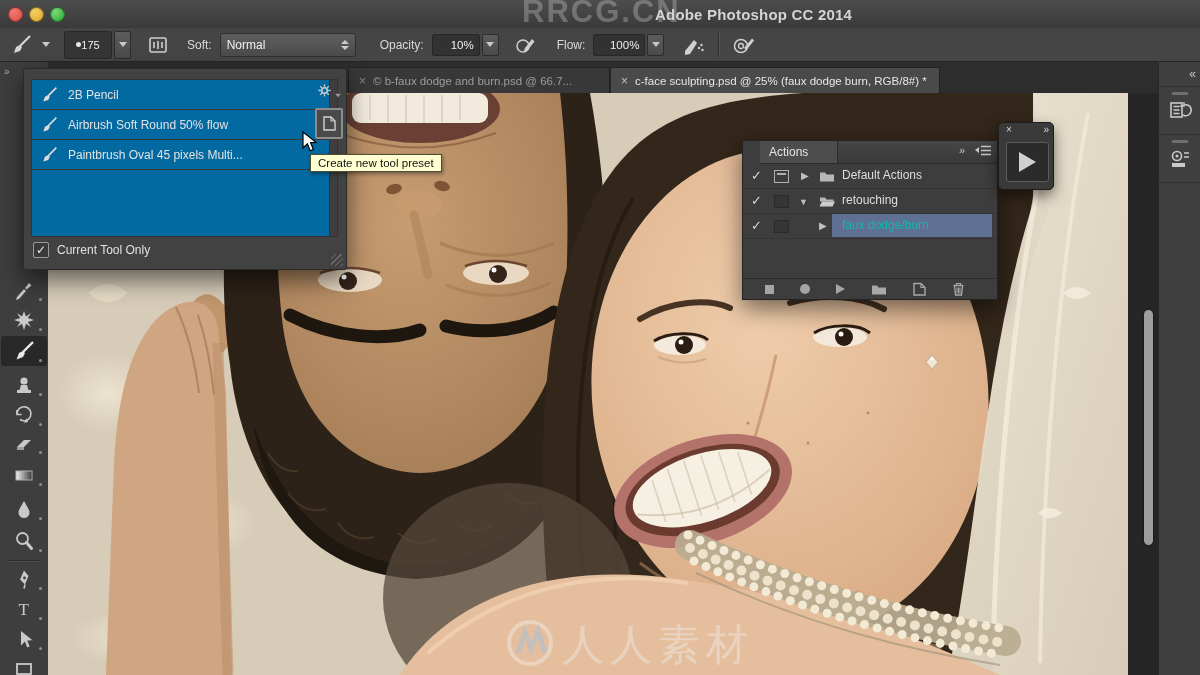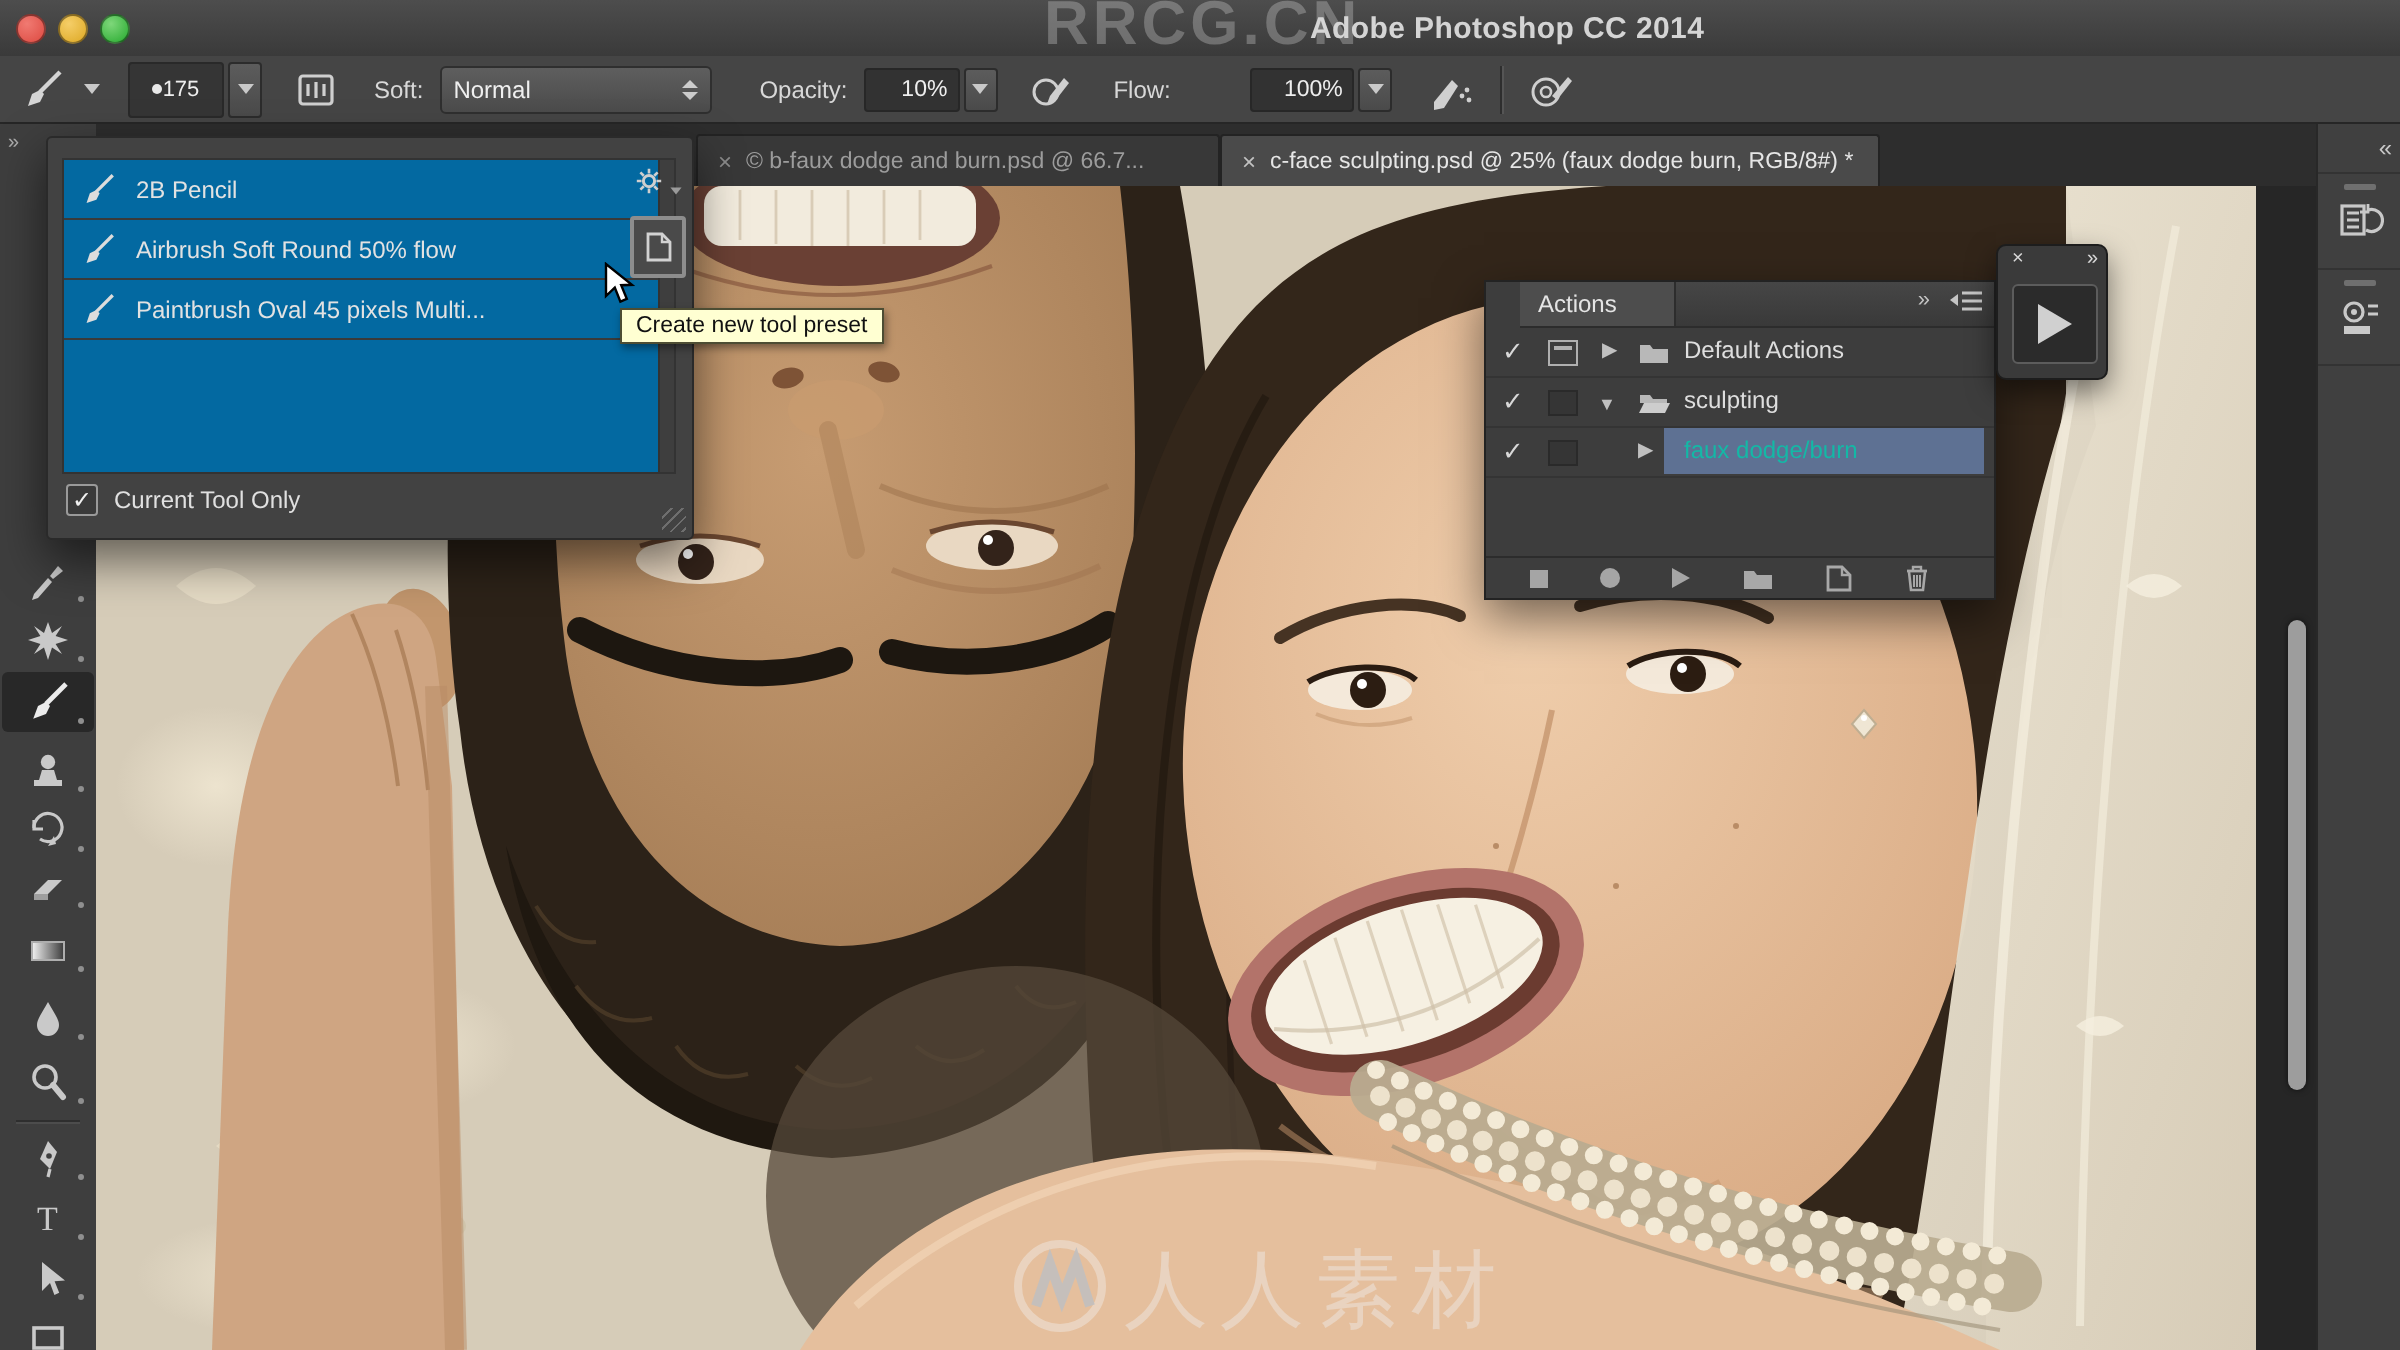--- a/index.html
+++ b/index.html
@@ -172,21 +172,21 @@
         </span>
     </span>
     <span class="obtn" style="margin-left:8px;">
       <svg width="22" height="20" viewBox="0 0 22 20">
           <circle cx="8" cy="11" r="6" stroke="#cfcfcf" fill="none" stroke-width="1.5"></circle>
           <path d="M10,13 L17,4 l2.5,2.5 -7,9 -4,1.5 z" fill="#cfcfcf"></path>
         </svg>
     </span>
     <span class="lbl" style="margin-left:12px;">Flow:</span>
     <span style="display:flex;align-items:center;">
-      <span class="valbox" style="width:40px;margin-left:32px;">
+      <span class="valbox" style="width:40px;">
           <span>100%</span>
         </span>
       <span class="ddbtn" style="height:20px;">
           <span class="dd-arrow"></span>
         </span>
     </span>
     <span class="obtn" style="margin-left:10px;">
       <svg width="24" height="20" viewBox="0 0 24 20">
           <path d="M3,16 L12,5 l3,3 L8,19 l-5,1 z" fill="#cfcfcf"></path>
           <circle cx="17" cy="13" r="1.2" fill="#cfcfcf"></circle>
@@ -557,21 +557,21 @@
       <span class="ap-label" style="left:99px;">Default Actions</span>
     </div>
     <div class="ap-row">
       <span class="ap-check">✓</span>
       <span class="ap-toggle"></span>
       <span class="ap-arrow" style="left:56px;font-size:9px;top:8px;">▼</span>
       <svg style="position:absolute;left:76px;top:6px;" width="17" height="12" viewBox="0 0 17 12">
           <path d="M1,2.5 h5 l1.5,2 h7 v2 h-13.5 z" fill="#b8b8b8"></path>
           <path d="M3,6.5 h13 l-2.5,5 h-13 z" fill="#cdcdcd"></path>
         </svg>
-      <span class="ap-label" style="left:99px;">sculpting</span>
+      <span class="ap-label" style="left:99px;">retouching</span>
     </div>
     <div class="ap-row">
       <span class="ap-sel"></span>
       <span class="ap-check">✓</span>
       <span class="ap-toggle"></span>
       <span class="ap-arrow" style="left:76px;">▶</span>
       <span class="ap-label" style="left:99px;color:#14b8a6;">faux dodge/burn</span>
     </div>
     <div class="ap-empty"></div>
     <div class="ap-bottom">

